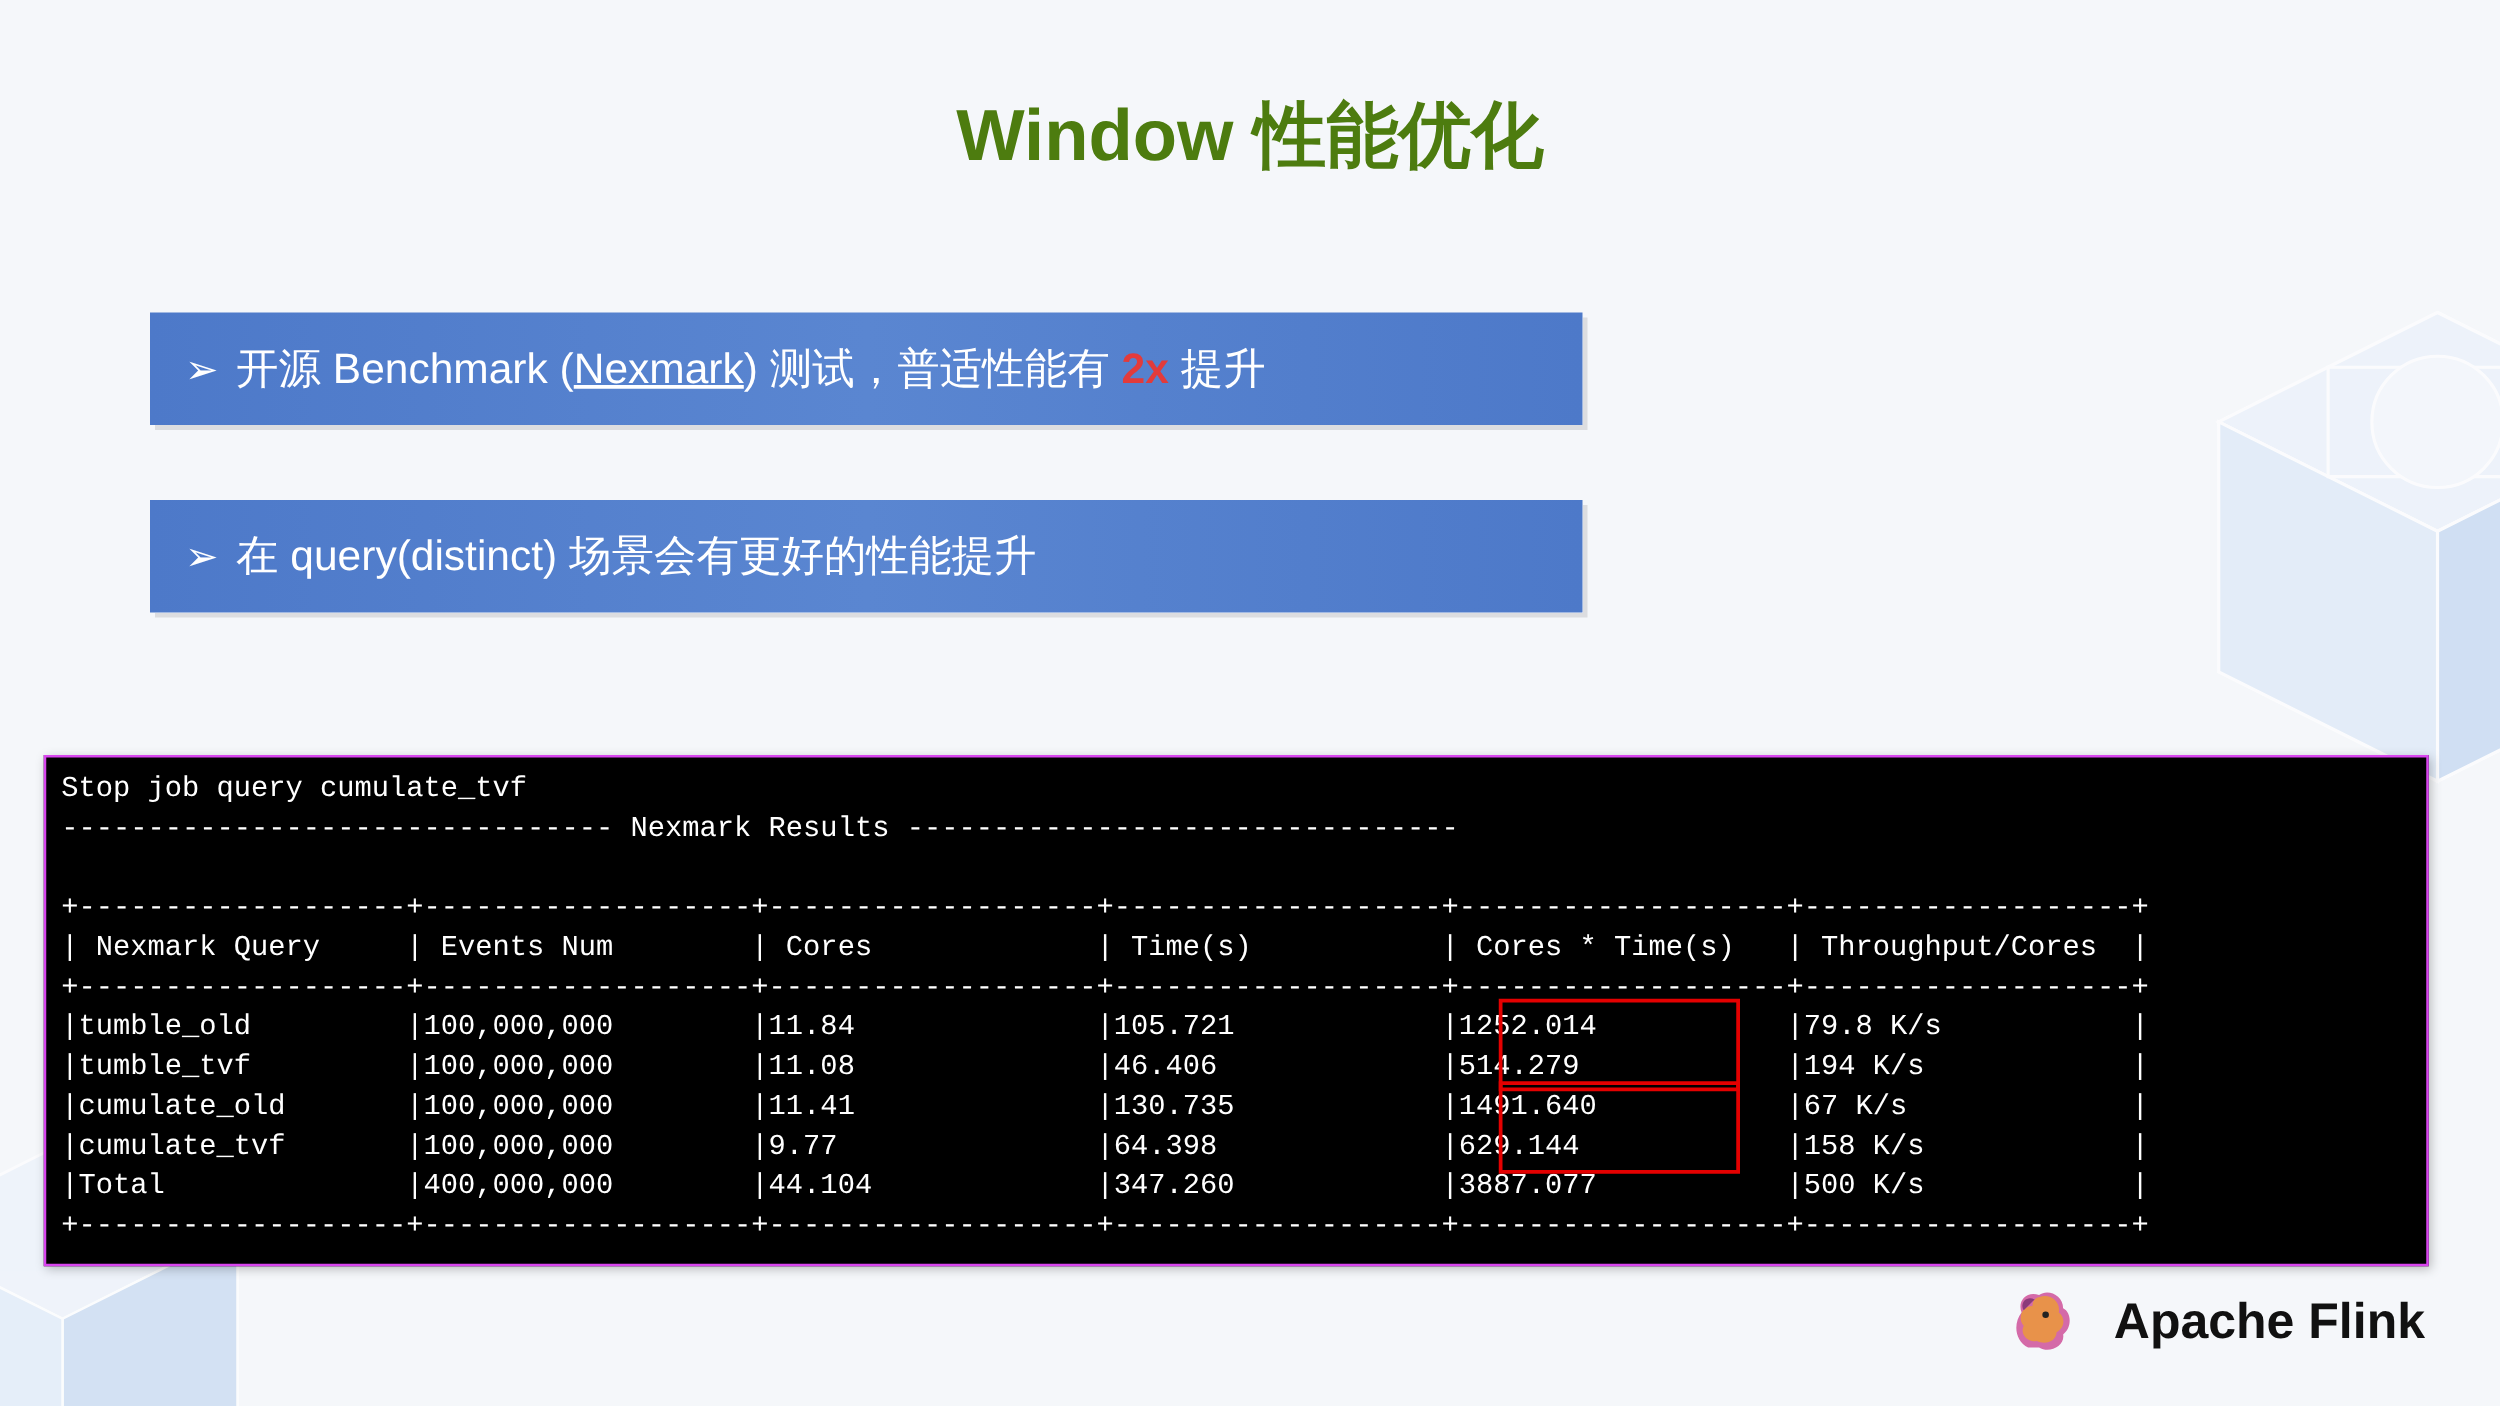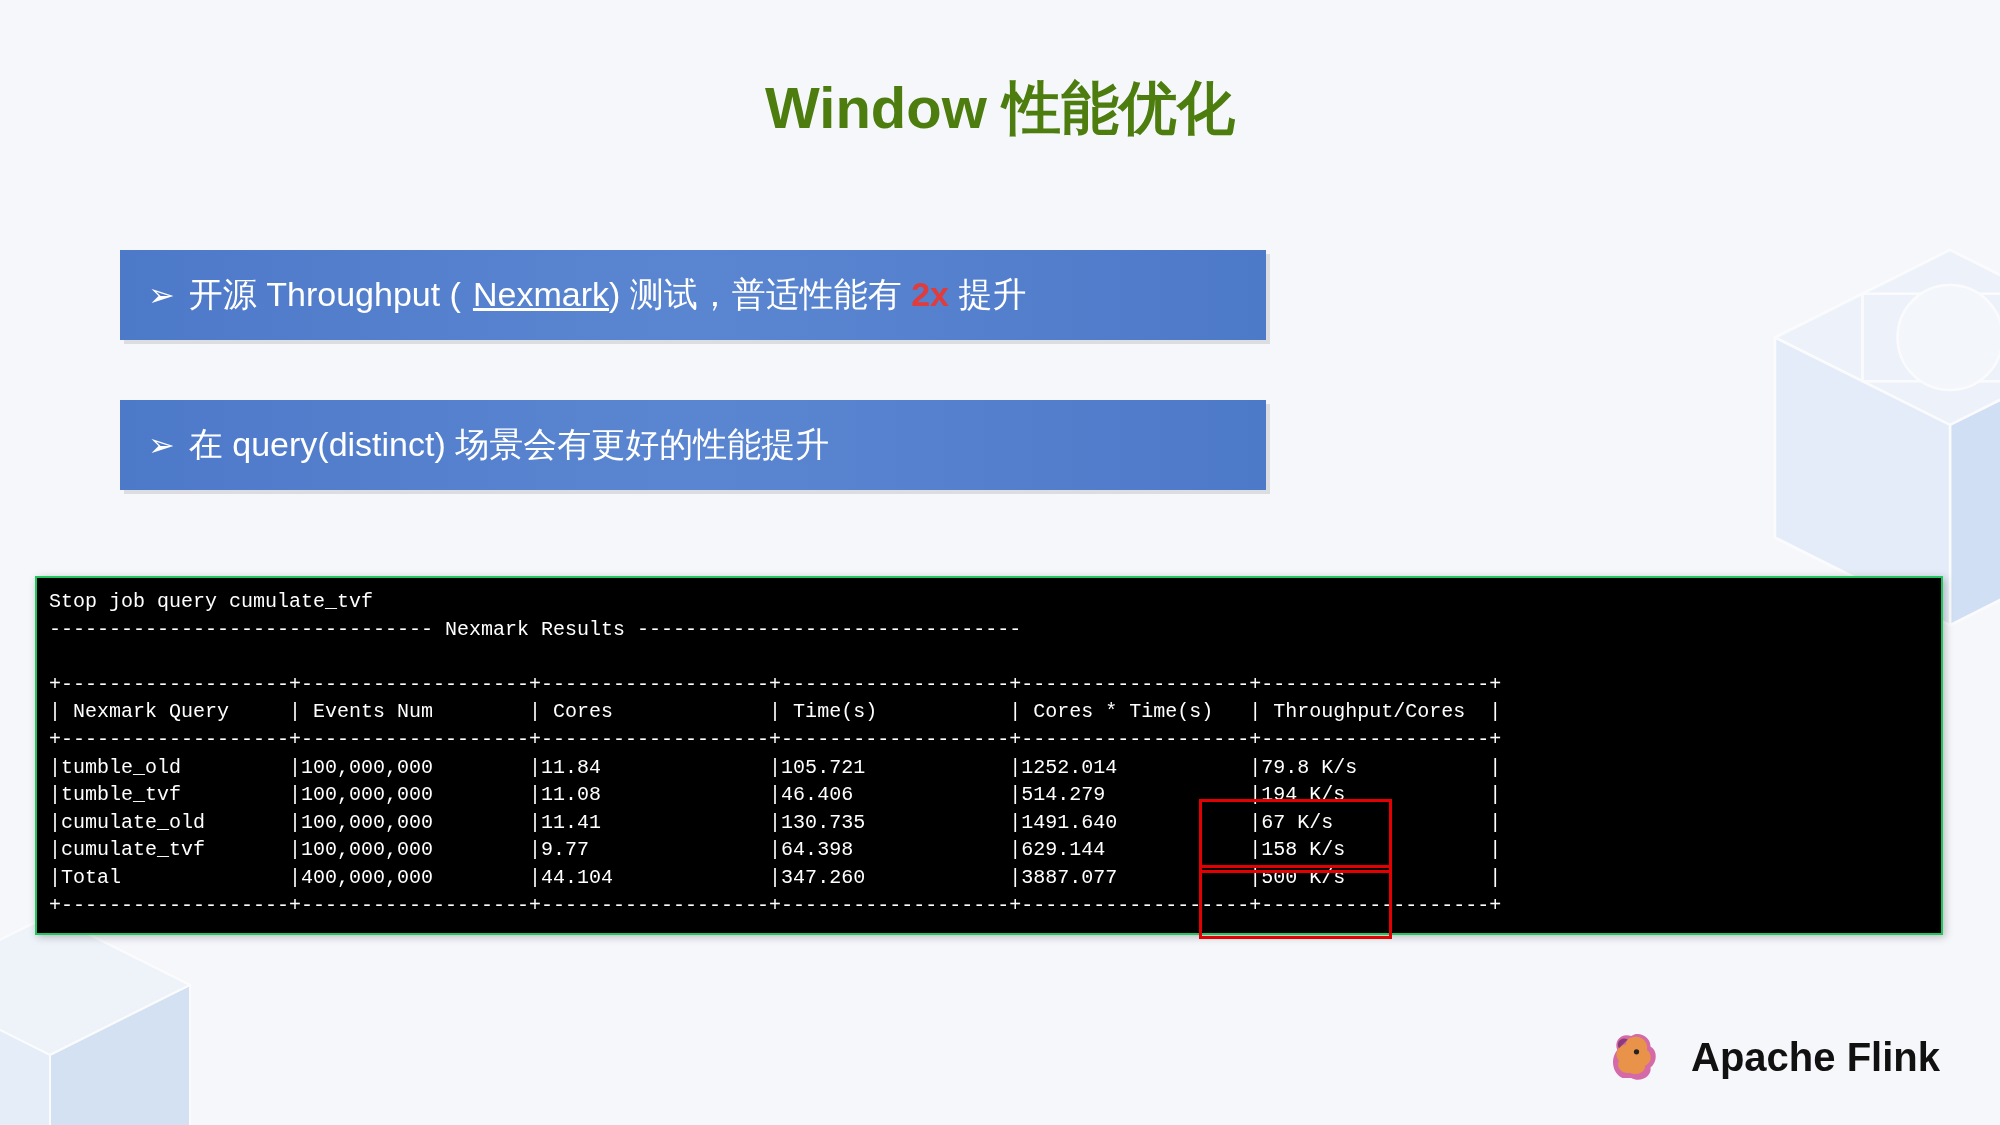--- a/index.html
+++ b/index.html
@@ -57,38 +57,38 @@
     z-index: 2;
   }
   .bullet-box-1 { top: 250px; }
   .bullet-box-2 { top: 400px; }
 
   .arrow {
     font-size: 32px;
     margin-right: 14px;
     color: #fff;
   }
-  .underline { text-decoration: underline; margin-left: 12px; }
+  .underline { text-decoration: underline; }
   .highlight-2x {
     color: #e23b3b;
     font-weight: 600;
     text-align: right;
   }
 
   .terminal {
     position: absolute;
     left: 35px;
-    top: 576px;
+    top: 604px;
     width: 1880px;
     background: #000000;
     color: #ffffff;
     font-family: "Courier New", monospace;
-    font-size: 20px;
+    font-size: 23px;
     line-height: 1.38;
-    border: 2px solid #22c55e;
+    border: 2px solid #d946ef;
     padding: 10px 12px 14px 12px;
     white-space: pre;
     z-index: 3;
     box-shadow: 2px 2px 8px rgba(0,0,0,0.25);
   }
 
   .red-box {
     position: absolute;
     border: 3px solid #e40000;
     z-index: 4;
@@ -139,21 +139,21 @@
     <polygon points="200,40 340,110 340,270 200,340 60,270 60,110" fill="#d3e1f6"></polygon>
     <polygon points="200,40 340,110 200,180 60,110" fill="#ebf1fb"></polygon>
     <polygon points="200,180 340,110 340,270 200,340" fill="#bdd3ef"></polygon>
     <polygon points="60,110 200,180 200,340 60,270" fill="#dbe8f8"></polygon>
   </g>
 </svg>
 
 <div class="slide-title">Window 性能优化</div>
 
 <div class="bullet-box bullet-box-1">
-  <span class="arrow">➢</span><span>开源 Throughput (</span><span class="underline">Nexmark</span><span>) 测试，普适性能有 </span><span class="highlight-2x">2x</span><span> 提升</span>
+  <span class="arrow">➢</span><span>开源 Benchmark (</span><span class="underline">Nexmark</span><span>) 测试，普适性能有 </span><span class="highlight-2x">2x</span><span> 提升</span>
 </div>
 
 <div class="bullet-box bullet-box-2">
   <span class="arrow">➢</span><span>在 query(distinct) 场景会有更好的性能提升</span>
 </div>
 
 <div class="terminal" id="terminal">Stop job query cumulate_tvf
 -------------------------------- Nexmark Results --------------------------------
 
 +-------------------+-------------------+-------------------+-------------------+-------------------+-------------------+

